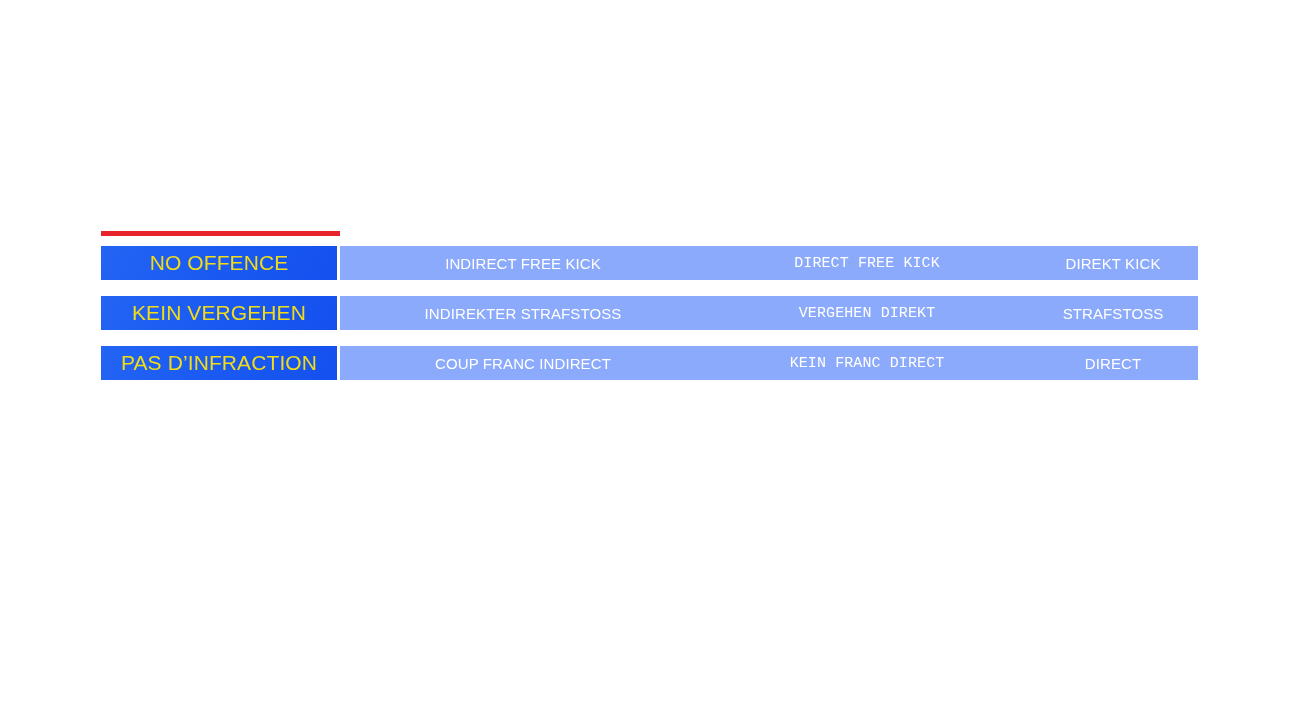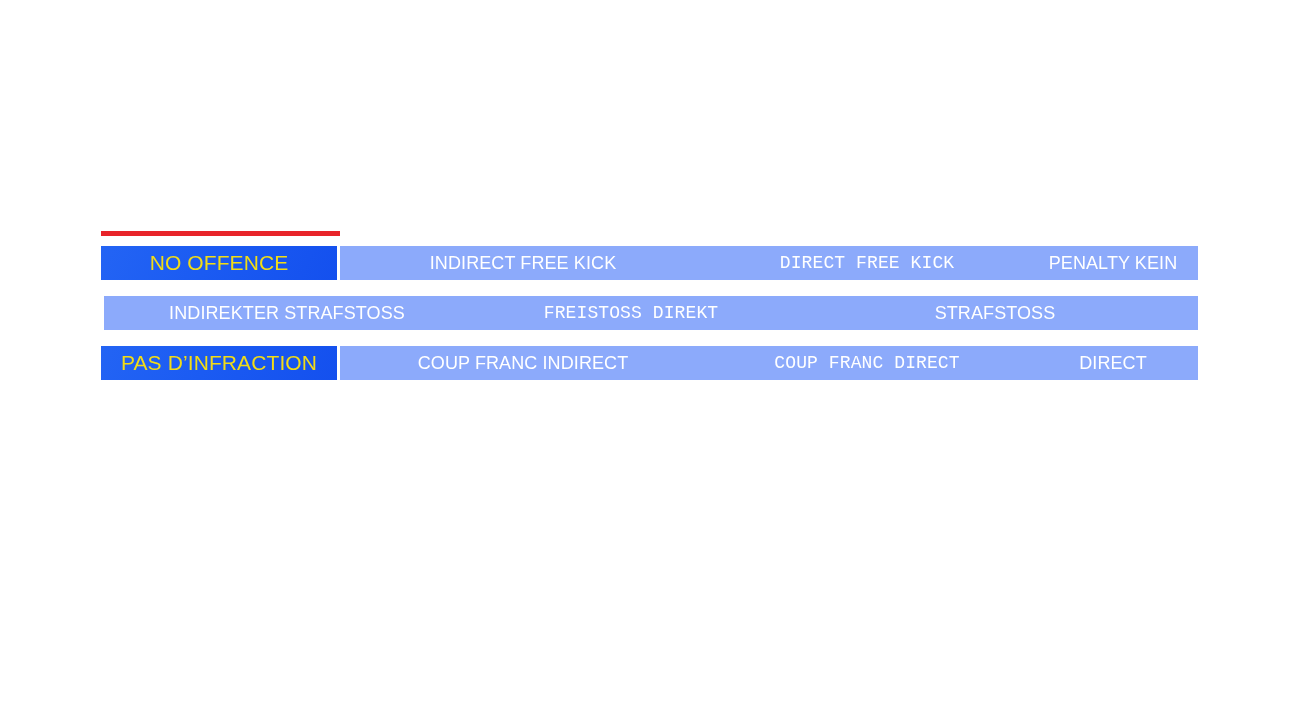--- a/index.html
+++ b/index.html
@@ -75,21 +75,21 @@
     background: #ffffff;
   }
 
   
   .cell-band {
     flex: 1 1 auto;
     background: #8CAAFB;
     display: flex;
     align-items: flex-start;
     color: #ffffff;
-    font-size: 18px;
+    font-size: 15px;
     font-weight: 400;
     letter-spacing: 0.1px;
     white-space: nowrap;
   }
 
   .band-col {
     display: flex;
     align-items: center;
     justify-content: center;
     height: 100%;
@@ -106,37 +106,38 @@
   <div class="accent-rule"></div>
 
   <div class="matrix">
 
     <div class="matrix-row">
       <div class="cell-primary">NO OFFENCE</div>
       <div class="cell-gutter"></div>
       <div class="cell-band">
         <div class="band-col col-indirect">INDIRECT FREE KICK</div>
         <div class="band-col col-direct">DIRECT FREE KICK</div>
-        <div class="band-col col-penalty">PENALTY KEIN</div>
+        <div class="band-col col-penalty">DIREKT KICK</div>
       </div>
     </div>
 
     <div class="matrix-row">
+      <div class="cell-primary">KEIN VERGEHEN</div>
       <div class="cell-gutter"></div>
       <div class="cell-band">
         <div class="band-col col-indirect">INDIREKTER STRAFSTOSS</div>
-        <div class="band-col col-direct">FREISTOSS DIREKT</div>
+        <div class="band-col col-direct">VERGEHEN DIREKT</div>
         <div class="band-col col-penalty">STRAFSTOSS</div>
       </div>
     </div>
 
     <div class="matrix-row">
       <div class="cell-primary">PAS D’INFRACTION</div>
       <div class="cell-gutter"></div>
       <div class="cell-band">
         <div class="band-col col-indirect">COUP FRANC INDIRECT</div>
-        <div class="band-col col-direct">COUP FRANC DIRECT</div>
+        <div class="band-col col-direct">KEIN FRANC DIRECT</div>
         <div class="band-col col-penalty">DIRECT</div>
       </div>
     </div>
 
   </div>
 </div>
 
 </body></html>

